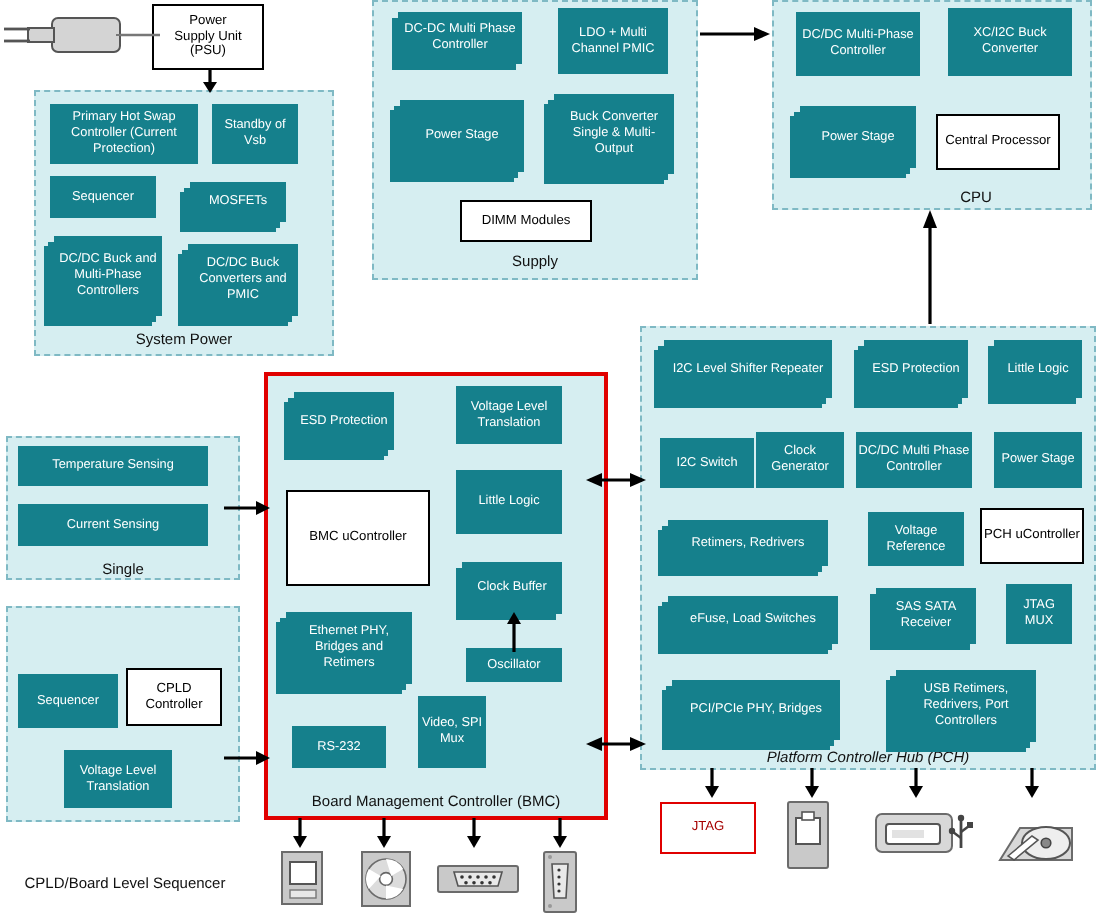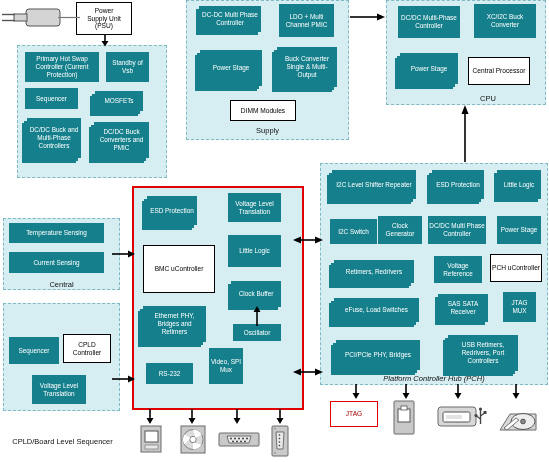--- a/index.html
+++ b/index.html
@@ -60,20 +60,21 @@
     <span>Supply Unit</span>
     <span>(PSU)</span>
   </div>
 
   <svg class="arrow" style="left:100px;top:34px;" width="10" height="13" viewBox="0 0 10 13">
     <line x1="5" y1="0" x2="5" y2="8" stroke="#000" stroke-width="1.6"></line>
     <polygon points="1.5,7 8.5,7 5,12.5" fill="#000"></polygon>
   </svg>
 
   <div class="panel" style="left:17px;top:45px;width:150px;height:133px;"></div>
+  <div class="panel-label" style="left:17px;top:165px;width:150px;">System Power</div>
 
   <div class="blk" style="left:25px;top:52px;width:74px;height:30px;">
     <span>Primary Hot Swap Controller (Current Protection)</span>
   </div>
   <div class="blk" style="left:106px;top:52px;width:43px;height:30px;">
     <span>Standby of Vsb</span>
   </div>
   <div class="blk" style="left:25px;top:88px;width:53px;height:21px;">
     <span>Sequencer</span>
   </div>
@@ -126,21 +127,21 @@
   <div class="wbox" style="left:468px;top:57px;width:62px;height:28px;">
     <span>Central Processor</span>
   </div>
 
   <svg class="arrow" style="left:460px;top:104px;" width="10" height="58" viewBox="0 0 10 58">
     <line x1="5" y1="58" x2="5" y2="10" stroke="#000" stroke-width="1.6"></line>
     <polygon points="1.5,10 8.5,10 5,1" fill="#000"></polygon>
   </svg>
 
   <div class="panel" style="left:3px;top:218px;width:117px;height:72px;"></div>
-  <div class="panel-label" style="left:3px;top:280px;width:117px;">Central</div>
+  <div class="panel-label" style="left:3px;top:280px;width:117px;">Single</div>
 
   <div class="blk" style="left:9px;top:223px;width:95px;height:20px;">
     <span>Temperature Sensing</span>
   </div>
   <div class="blk" style="left:9px;top:252px;width:95px;height:21px;">
     <span>Current Sensing</span>
   </div>
 
   <svg class="arrow" style="left:112px;top:249px;" width="24" height="10" viewBox="0 0 24 10">
     <line x1="0" y1="5" x2="17" y2="5" stroke="#000" stroke-width="1.6"></line>
@@ -159,20 +160,21 @@
   <div class="blk" style="left:32px;top:375px;width:54px;height:29px;">
     <span>Voltage Level Translation</span>
   </div>
 
   <svg class="arrow" style="left:112px;top:374px;" width="24" height="10" viewBox="0 0 24 10">
     <line x1="0" y1="5" x2="17" y2="5" stroke="#000" stroke-width="1.6"></line>
     <polygon points="16,1.5 16,8.5 23,5" fill="#000"></polygon>
   </svg>
 
   <div class="redframe" style="left:132px;top:186px;width:172px;height:224px;"></div>
+  <div class="panel-label" style="left:132px;top:396px;width:172px;z-index:5;">Board Management Controller (BMC)</div>
 
   <div class="blk stack" style="left:147px;top:196px;width:50px;height:29px;">
     <span>ESD Protection</span>
   </div>
   <div class="blk" style="left:228px;top:193px;width:53px;height:29px;">
     <span>Voltage Level Translation</span>
   </div>
   <div class="wbox" style="left:143px;top:245px;width:72px;height:48px;">
     <span>BMC uController</span>
   </div>

